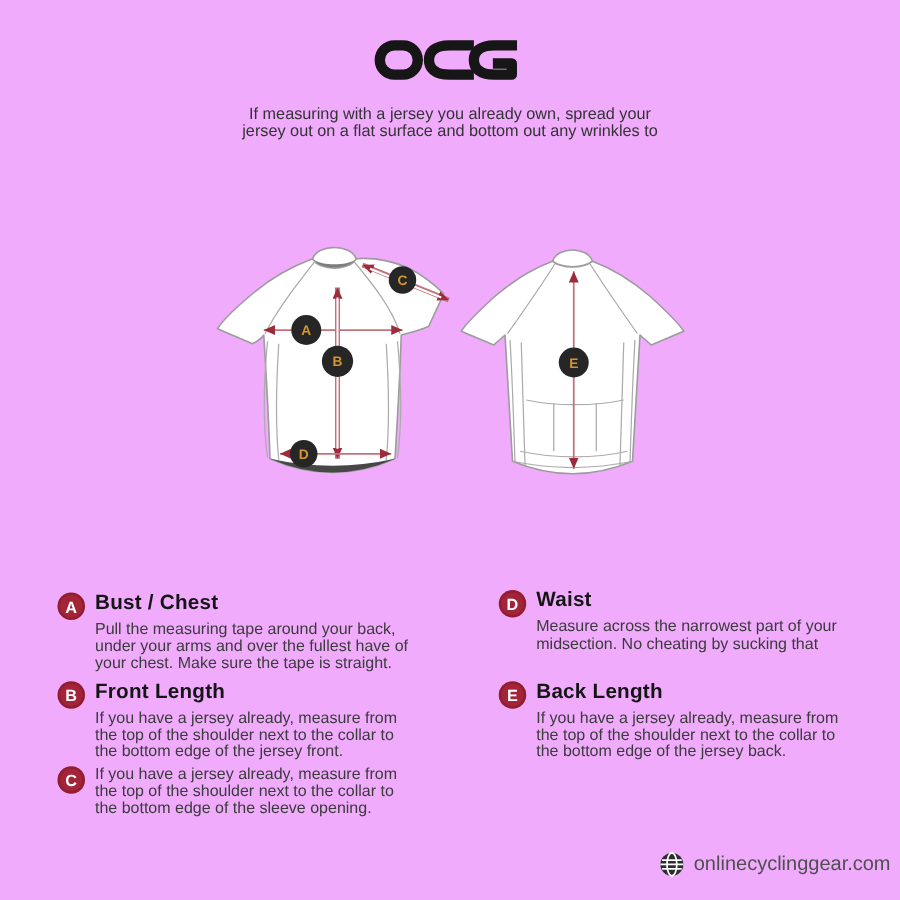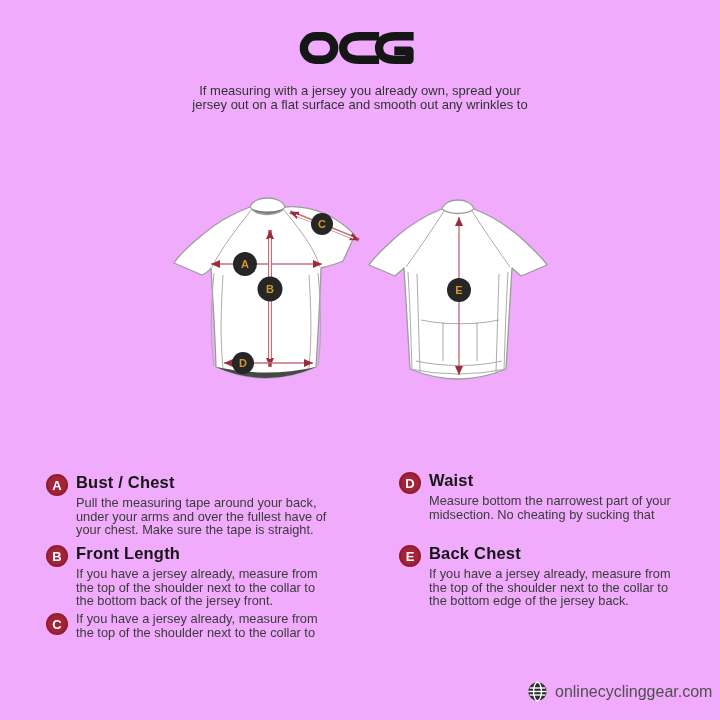--- a/index.html
+++ b/index.html
@@ -47,21 +47,21 @@
 
   <svg class="logo" viewBox="0 0 168 48" role="img">
     <title>OCG</title>
     <rect x="7" y="7" width="44" height="34" rx="17"></rect>
     <path d="M 116 7 H 88 C 70 7 64 15 64 24 C 64 33 70 41 88 41 H 116"></path>
     <path d="M 166 7 H 140 C 122 7 116 15 116 24 C 116 33 122 41 140 41 H 160 V 28 H 138"></path>
   </svg>
 
   <div class="intro">
     <div>If measuring with a jersey you already own, spread your</div>
-    <div>jersey out on a flat surface and smooth out any wrinkles to</div>
+    <div>jersey out on a flat surface and bottom out any wrinkles to</div>
   </div>
 
   <svg class="front-jersey" viewBox="0 0 230 215">
     <defs>
       <marker id="ahf" markerWidth="10" markerHeight="9" refX="9" refY="4" orient="auto-start-reverse" markerUnits="userSpaceOnUse">
         <polygon points="0 0, 9 4, 0 8" fill="#9c2c3c"></polygon>
       </marker>
     </defs>
     <path class="outline" d="M 100 32 C 84 38 66 48 52 60 C 40 70 29 80 24 88 L 52 100 C 56 98 59 96 61 93 C 63 125 65 160 66 192 Q 91 203 116 203 Q 141 203 166 192 C 168 160 170 125 171 93 C 179 91 187 89 193 86 L 205 60 C 196 51 186 44 176 39 C 161 33 146 31 135 32 C 131 20 104 20 100 32 Z"></path>
     <path class="openline" d="M 100 32 C 106 42 129 42 135 32"></path>
@@ -124,45 +124,46 @@
       <div class="sec-line">your chest. Make sure the tape is straight.</div>
     </div>
   </div>
 
   <div class="section" id="secB">
     <span class="badge">B</span>
     <div class="sec-body">
       <h3 class="sec-title">Front Length</h3>
       <div class="sec-line">If you have a jersey already, measure from</div>
       <div class="sec-line">the top of the shoulder next to the collar to</div>
-      <div class="sec-line">the bottom back of the jersey front.</div>
+      <div class="sec-line">the bottom edge of the jersey front.</div>
     </div>
   </div>
 
   <div class="section" id="secC">
     <span class="badge">C</span>
     <div class="sec-body">
       <div class="sec-line">If you have a jersey already, measure from</div>
       <div class="sec-line">the top of the shoulder next to the collar to</div>
+      <div class="sec-line">the bottom edge of the sleeve opening.</div>
     </div>
   </div>
 
   <div class="section" id="secD">
     <span class="badge">D</span>
     <div class="sec-body">
       <h3 class="sec-title">Waist</h3>
-      <div class="sec-line">Measure bottom the narrowest part of your</div>
+      <div class="sec-line">Measure across the narrowest part of your</div>
       <div class="sec-line">midsection. No cheating by sucking that</div>
     </div>
   </div>
 
   <div class="section" id="secE">
     <span class="badge">E</span>
     <div class="sec-body">
-      <h3 class="sec-title">Back Chest</h3>
+      <h3 class="sec-title">Back Length</h3>
       <div class="sec-line">If you have a jersey already, measure from</div>
       <div class="sec-line">the top of the shoulder next to the collar to</div>
       <div class="sec-line">the bottom edge of the jersey back.</div>
     </div>
   </div>
 
   <div class="footer">
     <svg viewBox="0 0 24 24" width="21" height="21">
       <circle cx="12" cy="12" r="10.5" fill="#2d2d2d"></circle>
       <g stroke="#ffffff" stroke-width="1.6" fill="none">

